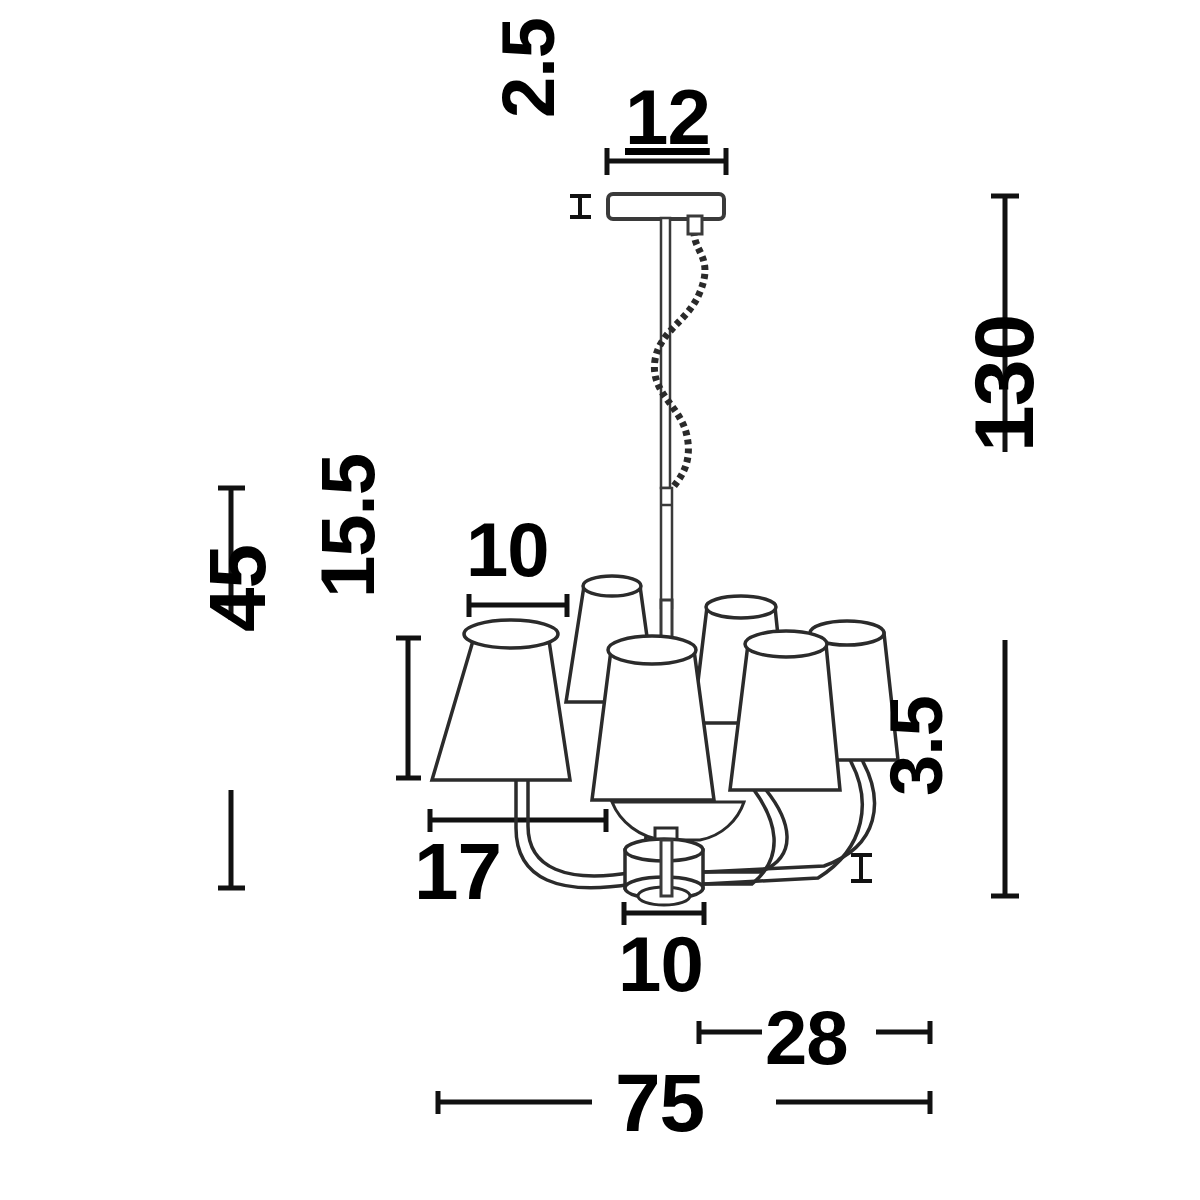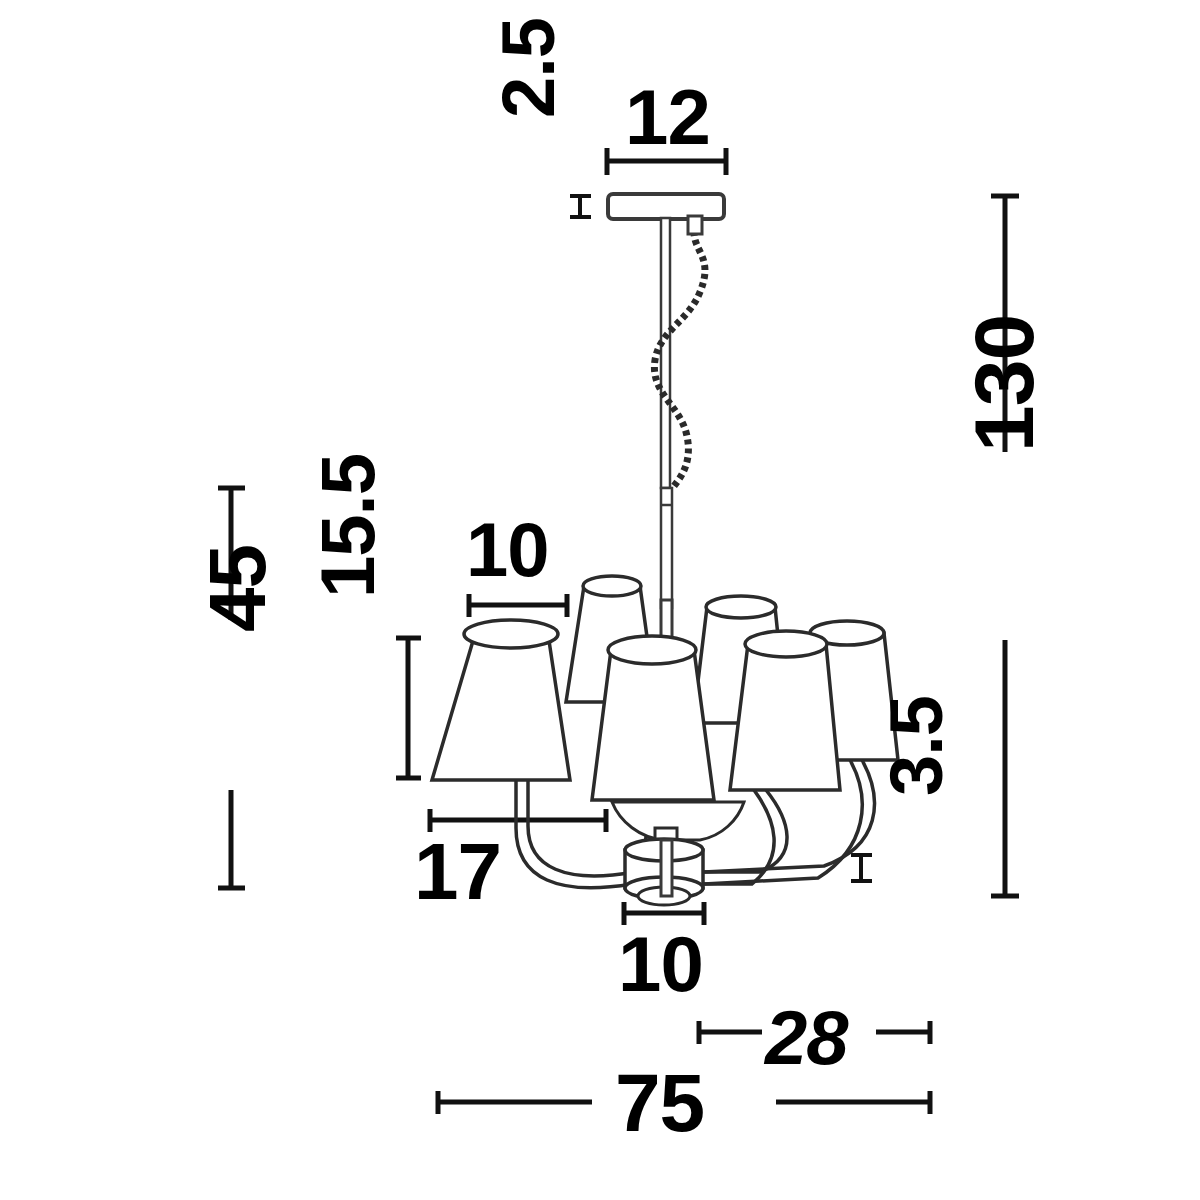--- a/index.html
+++ b/index.html
@@ -198,35 +198,35 @@
         <ellipse cx="664" cy="850" rx="39" ry="11" fill="#ffffff" stroke="#2b2b2b" stroke-width="3.5"></ellipse>
         <ellipse cx="664" cy="888" rx="39" ry="11" fill="#ffffff" stroke="#2b2b2b" stroke-width="3.5"></ellipse>
 
         <ellipse cx="664" cy="896" rx="26" ry="9" fill="#ffffff" stroke="#2b2b2b" stroke-width="3"></ellipse>
 
         <rect x="661" y="840" width="11" height="56" fill="#ffffff" stroke="#3a3a3a" stroke-width="3"></rect>
       </g>
     </g>
   </svg>
 
-  <div class="dim-label" style="left:625px; top:78px; font-size:78px;">12</div>
+  <div class="dim-label" style="left:625px; top:78px; font-size:78px;text-decoration:underline;">12</div>
 
   <div class="dim-label" style="left:492px; top:118px; font-size:74px; transform:rotate(-90deg); transform-origin:left top;">2.5</div>
 
   <div class="dim-label" style="left:962px; top:452px; font-size:84px; transform:rotate(-90deg); transform-origin:left top;">130</div>
 
   <div class="dim-label" style="left:198px; top:632px; font-size:80px; transform:rotate(-90deg); transform-origin:left top;">45</div>
 
   <div class="dim-label" style="left:310px; top:598px; font-size:76px; transform:rotate(-90deg); transform-origin:left top;">15.5</div>
 
   <div class="dim-label" style="left:466px; top:512px; font-size:76px;">10</div>
 
   <div class="dim-label" style="left:414px; top:832px; font-size:80px;">17</div>
 
   <div class="dim-label" style="left:618px; top:925px; font-size:78px;">10</div>
 
   <div class="dim-label" style="left:880px; top:796px; font-size:74px; transform:rotate(-90deg); transform-origin:left top;">3.5</div>
 
-  <div class="dim-label" style="left:765px; top:1000px; font-size:76px;font-style:italic;">28</div>
+  <div class="dim-label" style="left:765px; top:1000px; font-size:76px;">28</div>
 
   <div class="dim-label" style="left:615px; top:1062px; font-size:82px;text-align:right;">75</div>
 
 </div>
 
 </body></html>

